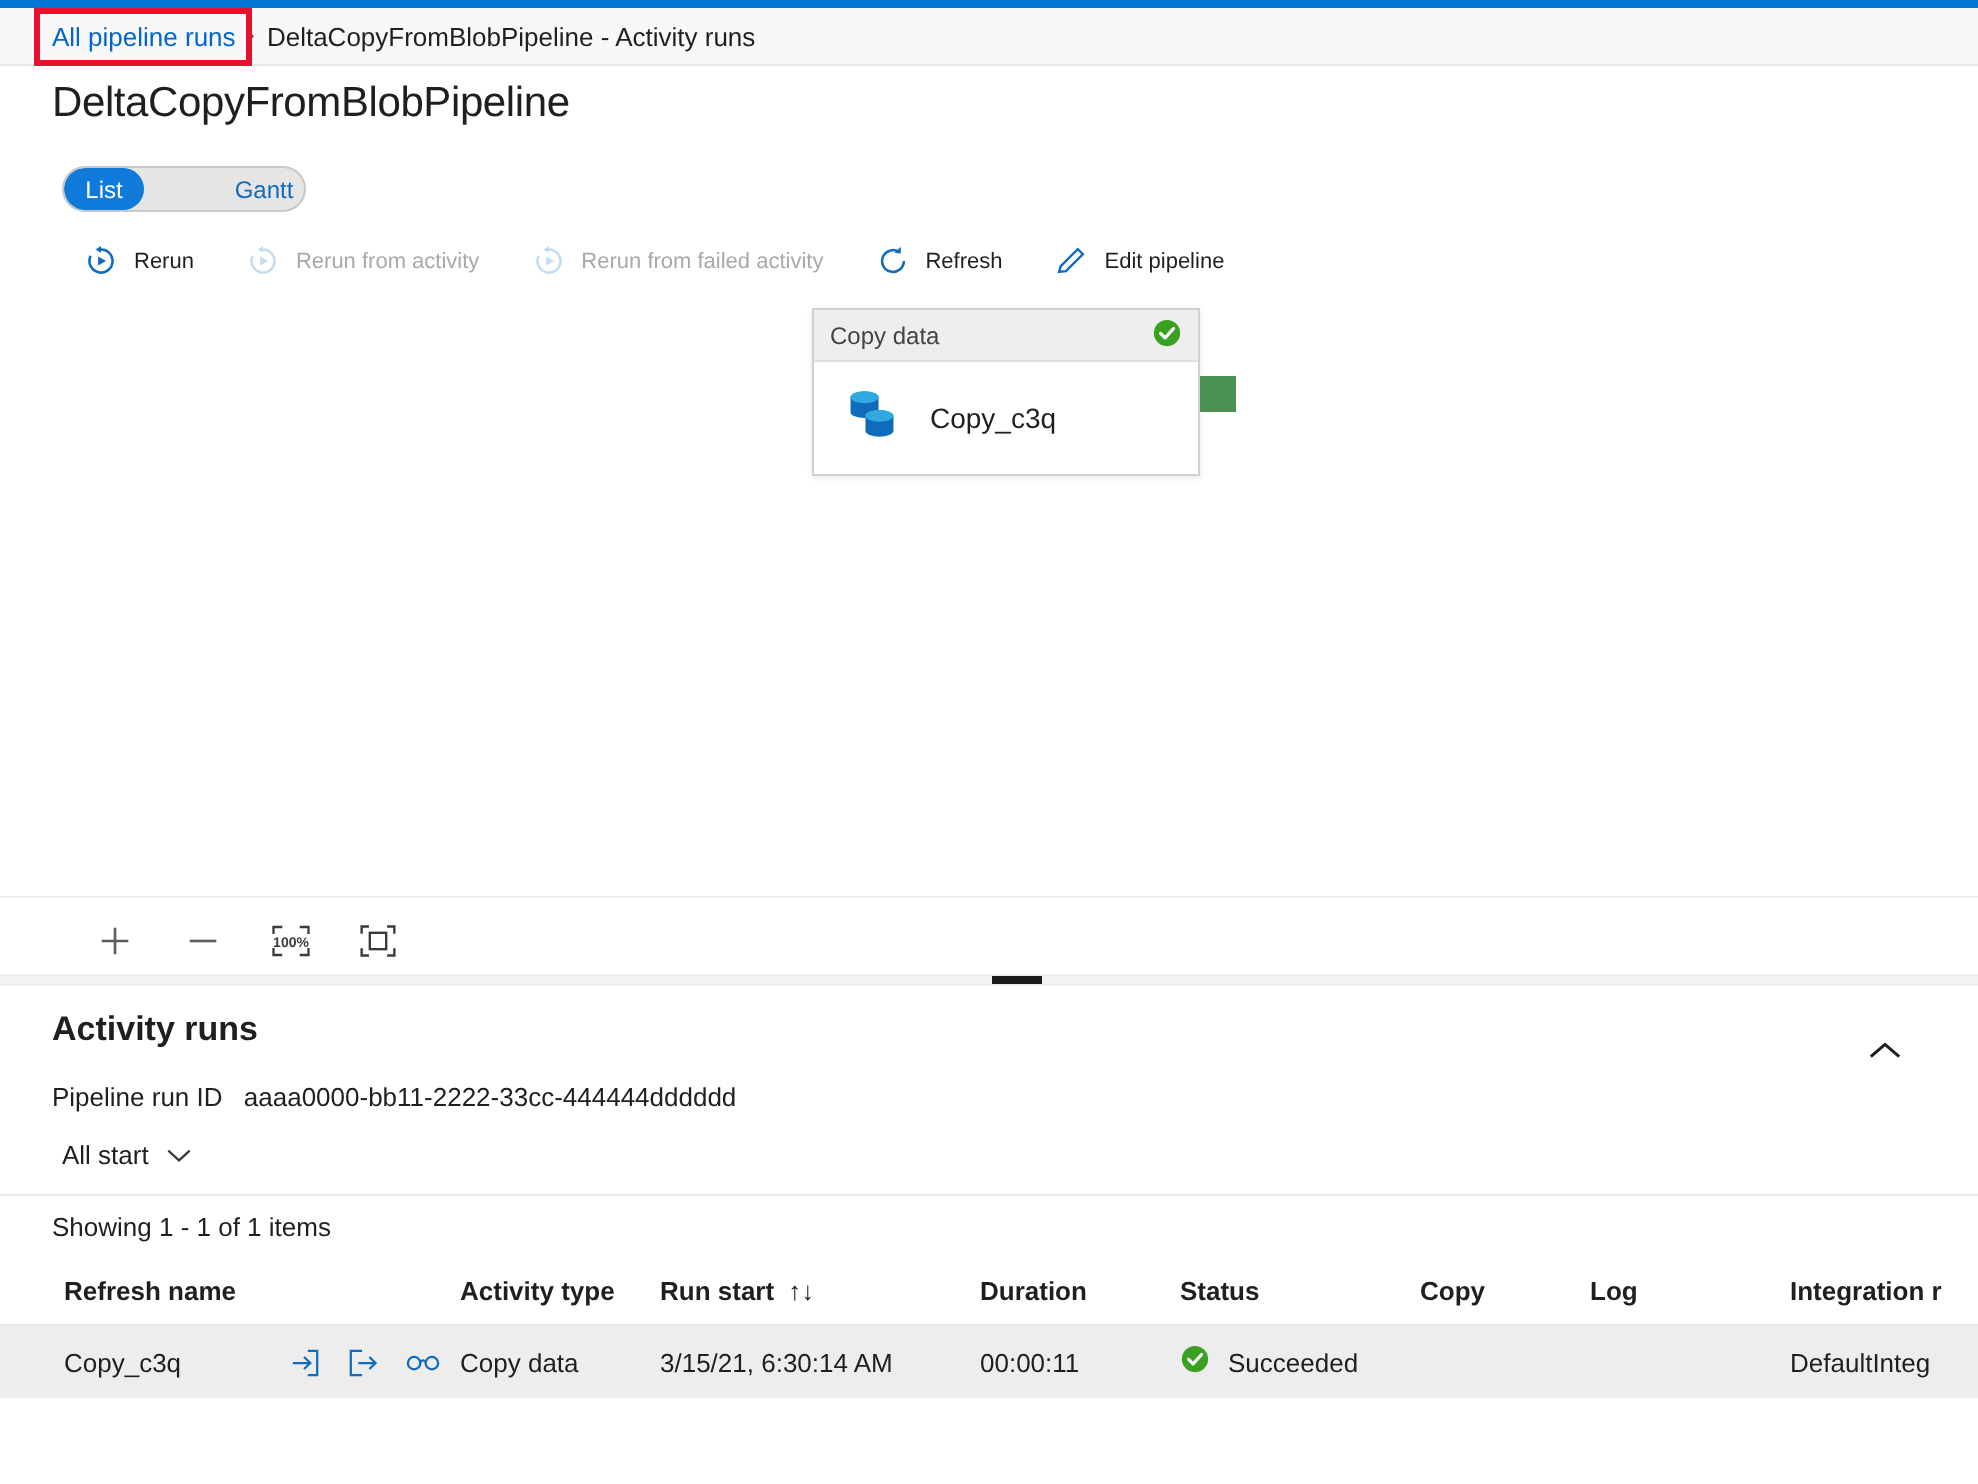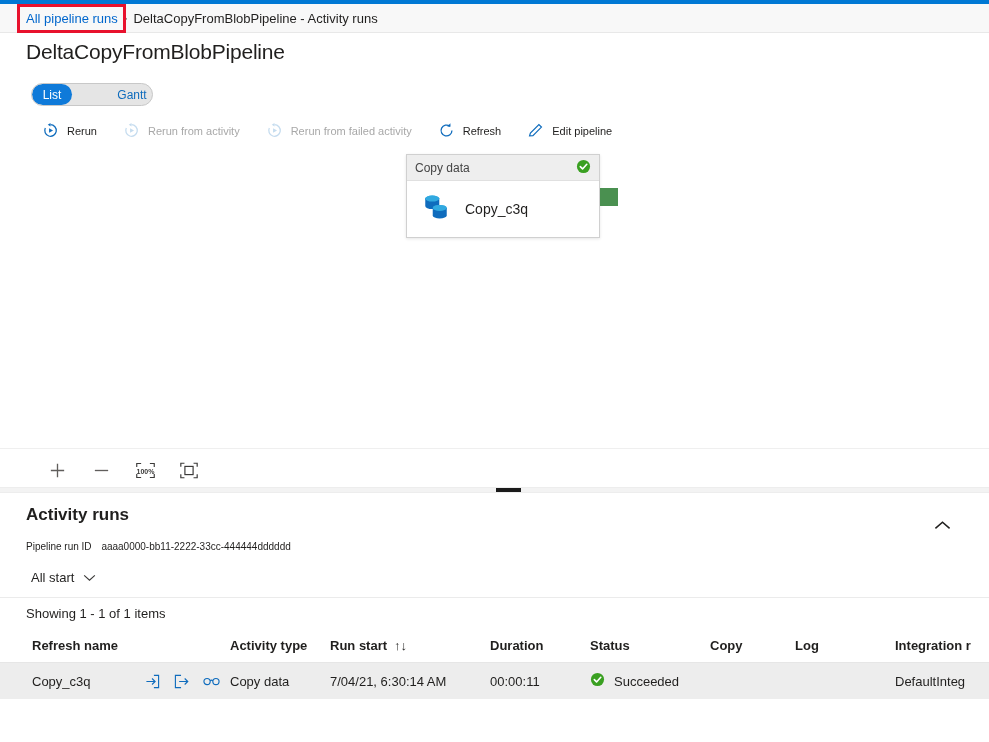--- a/index.html
+++ b/index.html
@@ -122,21 +122,21 @@
     position:absolute;left:0;top:494px;width:989px;height:248px;background:#ffffff;
   }
   .panel-title{
     position:absolute;left:26px;top:11px;font-size:17px;font-weight:bold;color:#201f1e;
   }
   .collapse{
     position:absolute;left:930px;top:19px;width:24px;height:24px;
     display:flex;align-items:center;justify-content:center;cursor:pointer;
   }
   .runid{
-    position:absolute;left:26px;top:47px;font-size:10px;color:#201f1e;text-align:right;
+    position:absolute;left:26px;top:47px;font-size:13px;color:#201f1e;text-align:right;
   }
   .runid .val{margin-left:7px;}
   .filterrow{
     position:absolute;left:0;top:67px;width:989px;height:36px;
     border-bottom:1px solid #ebebeb;
   }
   .filter{
     position:absolute;left:31px;top:9px;
     display:flex;align-items:center;font-size:13px;color:#201f1e;cursor:pointer;
   }
@@ -359,21 +359,21 @@
             <span>
               <svg width="17" height="12" viewBox="0 0 18 12">
                 <circle cx="4.3" cy="6.6" r="3.3" fill="none" stroke="#0f6cbd" stroke-width="1.2"></circle>
                 <circle cx="13.7" cy="6.6" r="3.3" fill="none" stroke="#0f6cbd" stroke-width="1.2"></circle>
                 <path d="M7.6 6 Q9 4.2 10.4 6" fill="none" stroke="#0f6cbd" stroke-width="1.2"></path>
               </svg>
             </span>
           </span>
         </td>
         <td class="c-type">Copy data</td>
-        <td class="c-start">7/04/21, 6:30:14 AM</td>
+        <td class="c-start">3/15/21, 6:30:14 AM</td>
         <td class="c-dur">00:00:11</td>
         <td class="c-status">
           <span class="statuscell">
             <span>
               <svg width="15" height="15" viewBox="0 0 16 16">
                 <circle cx="8" cy="8" r="7" fill="#3aa021"></circle>
                 <path d="M4.6 8.2 L7 10.6 L11.5 5.6" fill="none" stroke="#ffffff" stroke-width="1.7" stroke-linecap="round" stroke-linejoin="round"></path>
               </svg>
             </span>
             <span class="txt">Succeeded</span>

